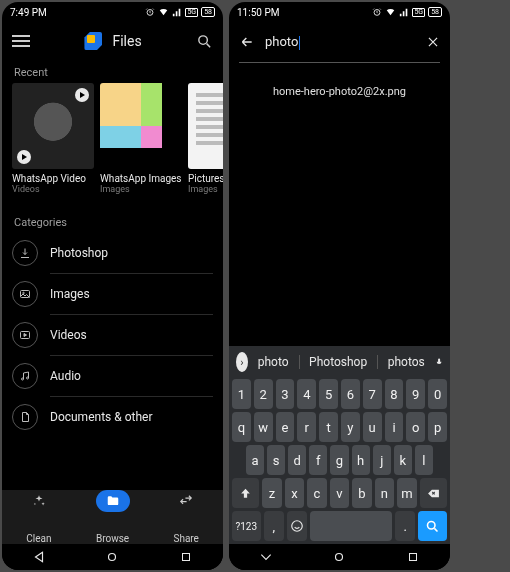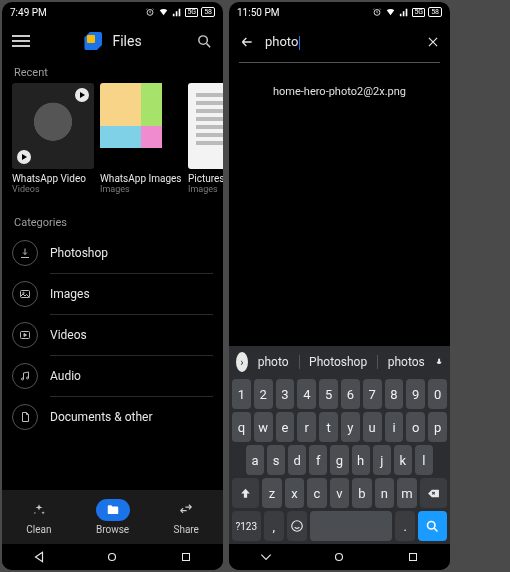--- a/index.html
+++ b/index.html
@@ -10,21 +10,21 @@
     height: 572px;
     overflow: hidden;
     display: flex;
     gap: 6px;
     padding: 2px;
   }
   .phone {
     width: 221px;
     height: 568px;
     background: #000;
-    border-radius: 10px;
+    border-radius: 16px;
     overflow: hidden;
     display: flex;
     flex-direction: column;
     color: #e8e8e8;
     font-size: 12px;
     position: relative;
   }
   
   .status-bar {
     height: 20px;
@@ -77,21 +77,21 @@
 
   
   .cat-list { padding: 0 10px; }
   .cat-item { display:flex; align-items:center; gap:12px; height:40px; border-bottom:0; }
   .cat-icon { width:26px; height:26px; border:1.5px solid #555; border-radius:50%; display:flex; align-items:center; justify-content:center; color:#bbb; }
   .cat-name { font-size:12px; color:#e8e8e8; }
   .cat-sep { border:none; border-top:1px solid #2a2a2a; margin-left:38px; }
 
   
   .bottom-nav { position:absolute; left:0; right:0; bottom:26px; height:54px; background:#1b1b1b; display:flex; }
-  .nav-item { flex:1; display:flex; flex-direction:column; align-items:center; justify-content:center; gap:3px; font-size:10px; color:#ccc; }
+  .nav-item { flex:1; display:flex; flex-direction:column; align-items:center; justify-content:space-between; gap:3px; font-size:10px; color:#ccc; }
   .nav-item .nav-icon { width:34px; height:22px; display:flex; align-items:center; justify-content:center; border-radius:11px; }
   .nav-item.active .nav-icon { background:#1a73e8; color:#fff; }
 
   
   .sys-nav { position:absolute; left:0; right:0; bottom:0; height:26px; background:#000; display:flex; align-items:center; justify-content:space-around; }
   .sys-nav .btn { width:18px; height:18px; display:flex; align-items:center; justify-content:center; color:#e8e8e8; }
 
   
   
   

